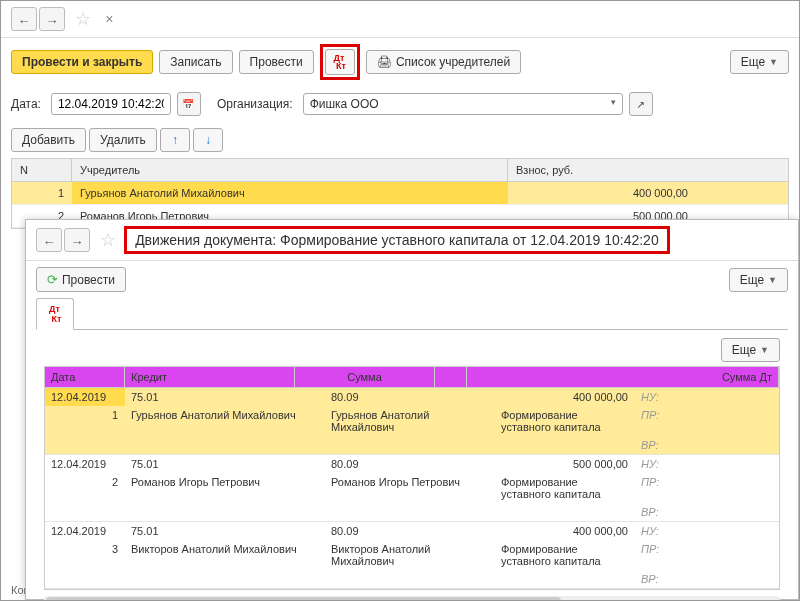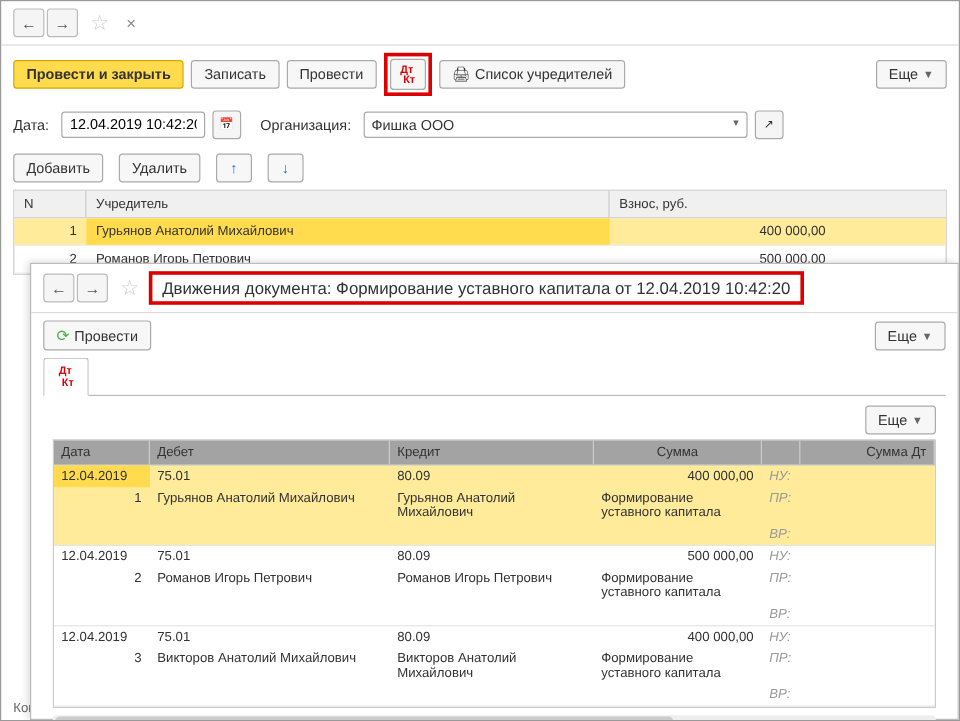--- a/index.html
+++ b/index.html
@@ -17,21 +17,21 @@
 .dtkt-icon{color:#d00;font-size:9px;font-weight:bold;line-height:8px;display:block;text-align:left}
 .spacer{flex:1}
 .form-row{display:flex;align-items:center;padding:6px 10px;gap:6px}
 .label{margin-right:4px}
 .input{border:1px solid #aaa;border-radius:3px;padding:3px 6px;font-size:12px;background:#fff;height:22px;box-sizing:border-box}
 .input-date{width:120px}
 .cal-btn{width:22px;height:22px;border:1px solid #aaa;border-radius:3px;background:#f5f5f5;display:flex;align-items:center;justify-content:center;cursor:pointer;font-size:10px}
 .org-input{flex:0 0 320px;display:flex;justify-content:space-between;align-items:flex-start}
 .dropdown-arrow{color:#666;font-size:9px}
 .small-btn{width:22px;height:22px;border:1px solid #aaa;border-radius:3px;background:#f5f5f5;cursor:pointer;display:flex;align-items:center;justify-content:center;font-size:10px}
-.toolbar2{display:flex;align-items:flex-end;padding:6px 10px;gap:13px}
+.toolbar2{display:flex;align-items:flex-end;padding:6px 10px;gap:3px}
 .arrow-up{color:#1a73e8;font-weight:bold}
 .arrow-down{color:#1a73e8;font-weight:bold}
 .grid{margin:0 10px;border:1px solid #ccc}
 .grid-head{display:flex;background:#f0f0f0;border-bottom:1px solid #ccc}
 .gh{padding:5px 8px;border-right:1px solid #ccc;font-size:11px;box-sizing:border-box}
 .gh-n{width:60px}
 .gh-f{flex:1}
 .gh-v{width:280px;border-right:none}
 .grid-row{display:flex;border-bottom:1px solid #eee}
 .grid-row.sel{background:#ffeb99}
@@ -44,21 +44,21 @@
 .win2{position:absolute;left:24px;top:218px;right:0;bottom:0;background:#fff;border:1px solid #bbb;box-shadow:-2px -1px 6px rgba(0,0,0,.15)}
 .w2-titlebar{display:flex;align-items:center;padding:6px 10px;border-bottom:1px solid #ddd}
 .w2-title-box{border:3px solid #d00;padding:3px 8px;font-size:14px;font-weight:normal}
 .w2-toolbar{display:flex;align-items:center;padding:6px 10px;gap:6px}
 .refresh-icon{color:#4caf50;font-size:13px}
 .tab-row{display:flex;padding:0 10px}
 .tab{border:1px solid #bbb;border-bottom:1px solid #fff;border-radius:3px 3px 0 0;padding:5px 12px;background:#fff;font-size:11px;z-index:1;margin-bottom:-1px;display:flex;align-items:center;gap:4px}
 .tab-line{border-bottom:1px solid #bbb;margin:0 10px}
 .w2-grid-toolbar{display:flex;padding:8px 18px 4px}
 .w2-grid{margin:0 18px 6px;border:1px solid #ccc;font-size:11px}
-.w2gh{display:flex;background:#a3a3a3;border-bottom:1px solid #ccc}
+.w2gh{display:flex;background:#d946ef;border-bottom:1px solid #ccc}
 .w2gh>div{padding:4px 6px;border-right:1px solid #ccc;box-sizing:border-box}
 .c-date{width:80px}
 .c-debit{width:200px}
 .c-credit{width:170px}
 .c-sum{width:140px;text-align:center}
 .c-stub{width:32px;text-align:left;font-style:italic;color:#999}
 .c-sumdt{flex:1;border-right:none;text-align:right}
 .w2-block{border-bottom:1px solid #e5e5e5}
 .w2r{display:flex}
 .w2r>div{padding:3px 6px;box-sizing:border-box;border-right:1px solid transparent}
@@ -182,21 +182,20 @@
       <div class="spacer"></div>
       <div class="btn">
         <span>Еще</span>
         <span class="dropdown-arrow">▼</span>
       </div>
     </div>
 
     <div class="w2-grid">
       <div class="w2gh">
         <div class="c-date">Дата</div>
-        <div class="c-debit">Дебет</div>
         <div class="c-credit">Кредит</div>
         <div class="c-sum">Сумма</div>
         <div class="c-stub"></div>
         <div class="c-sumdt">Сумма Дт</div>
       </div>
 
       <div class="w2-block sel-block">
         <div class="w2r row1">
           <div class="c-date sel-cell">12.04.2019</div>
           <div class="c-debit big">75.01</div>

